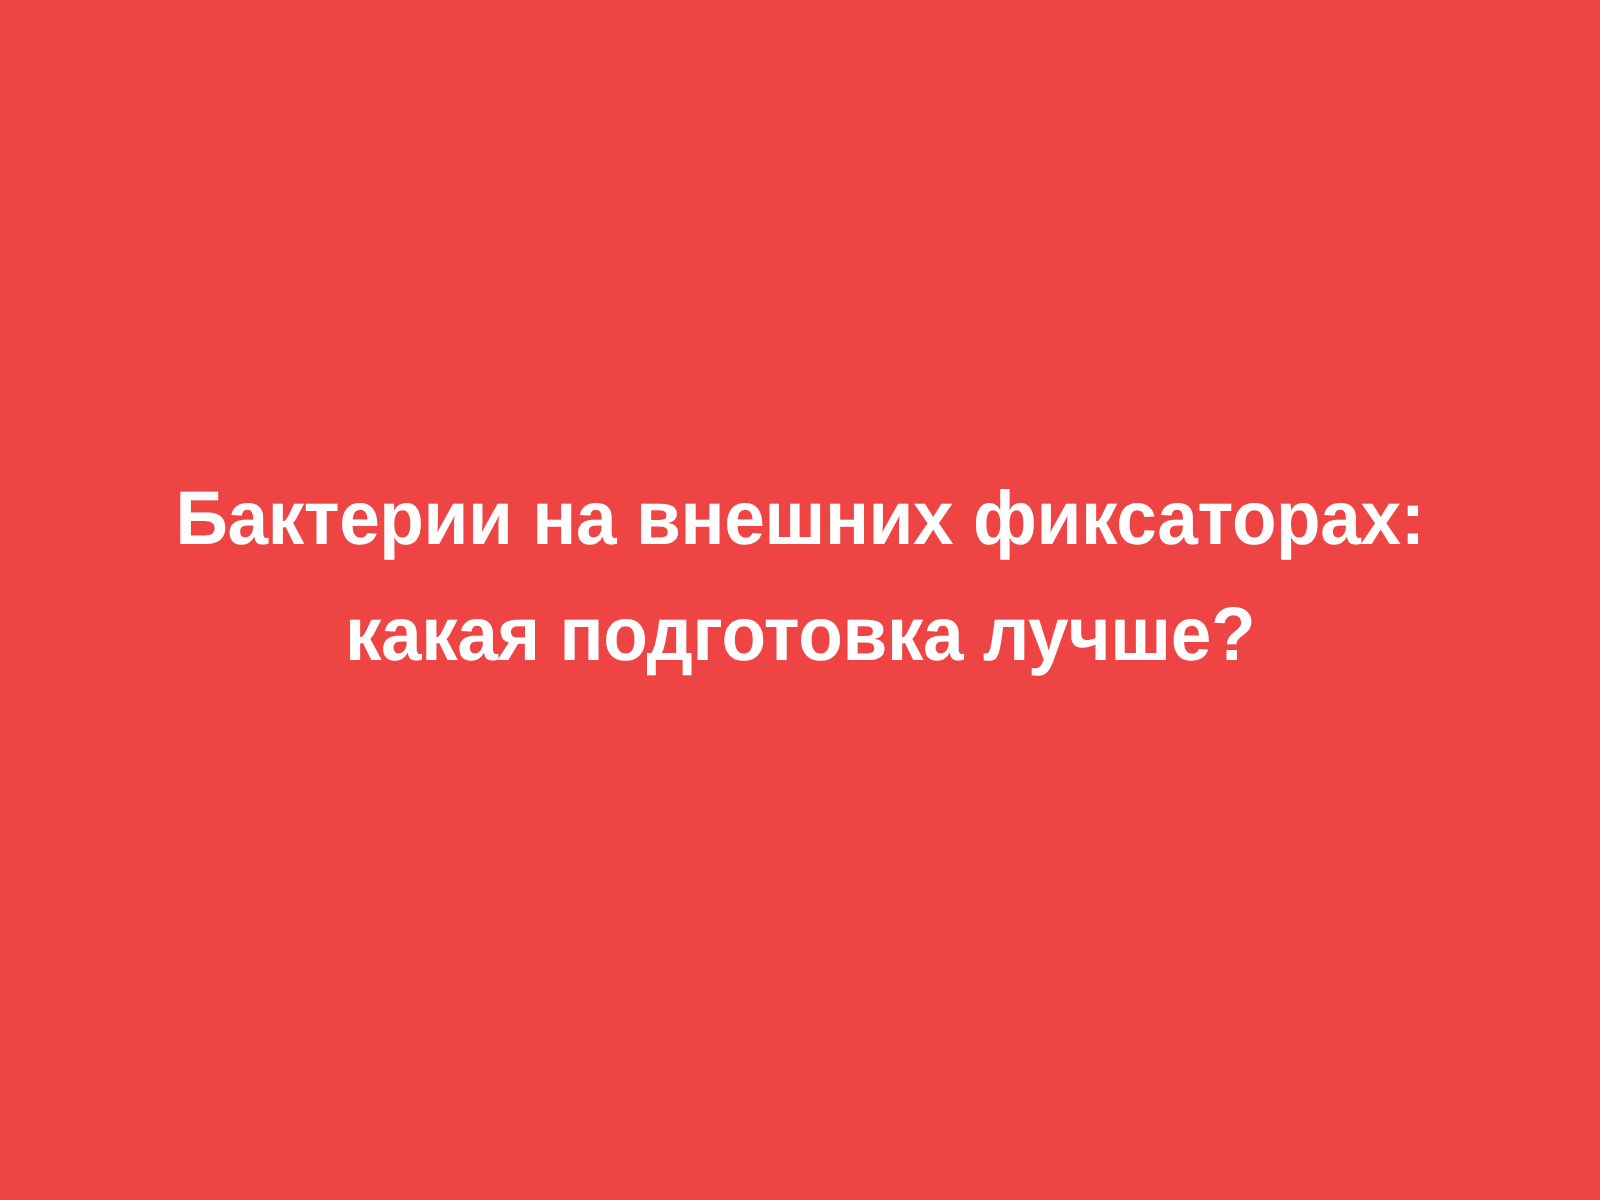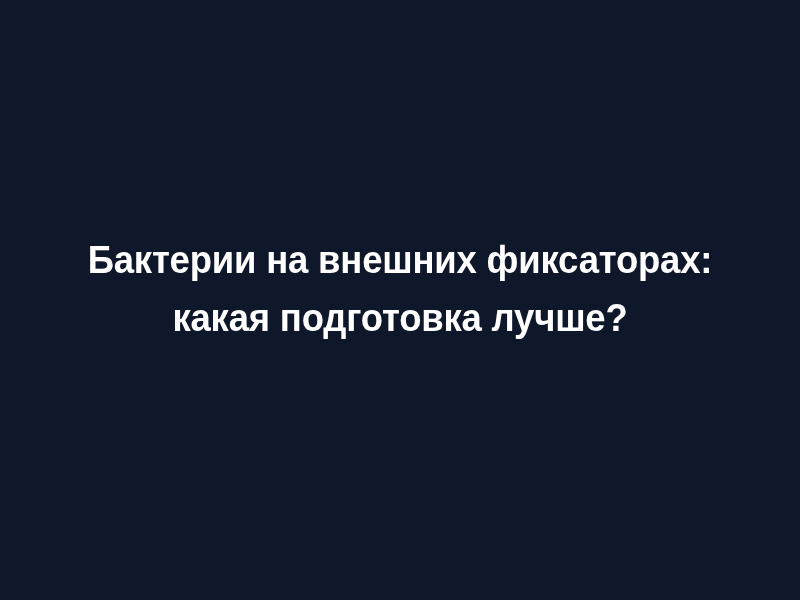--- a/index.html
+++ b/index.html
@@ -54,21 +54,21 @@
     -webkit-font-smoothing: antialiased;
   }
 
   .headline-line {
     display: block;
   }
 </style>
 </head>
 <body style="background-color: rgb(41, 149, 242);">
 
-<div class="card" style="background-color: #0f172a;">
+<div class="card" style="background-color: #ef4444;">
 
   <div class="headline-block" style="text-align: center;">
 
     <h1 class="headline" style="color: rgb(255, 255, 255);">
       <span class="headline-line">Бактерии на внешних фиксаторах:</span>
       <span class="headline-line">какая подготовка лучше?</span>
     </h1>
 
   </div>
 

